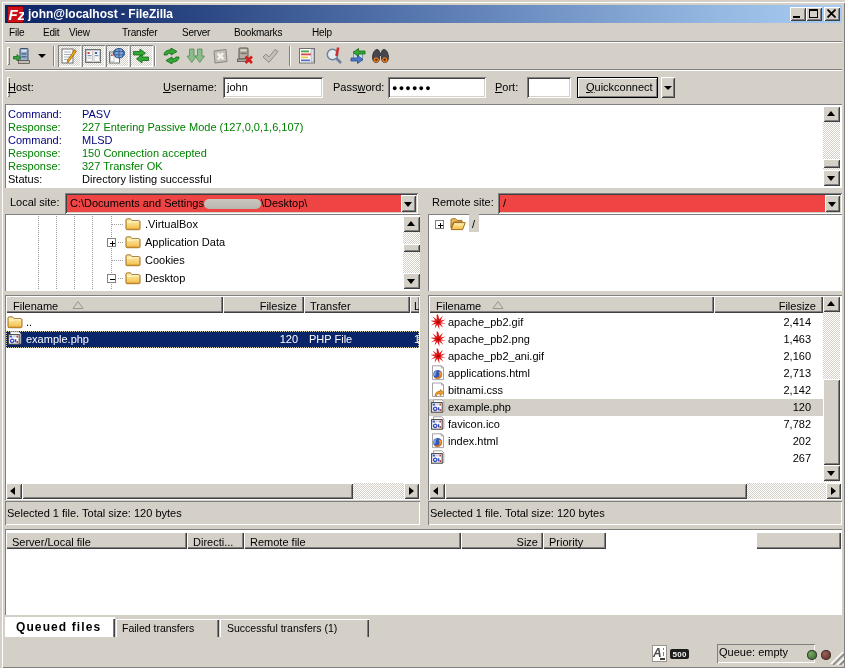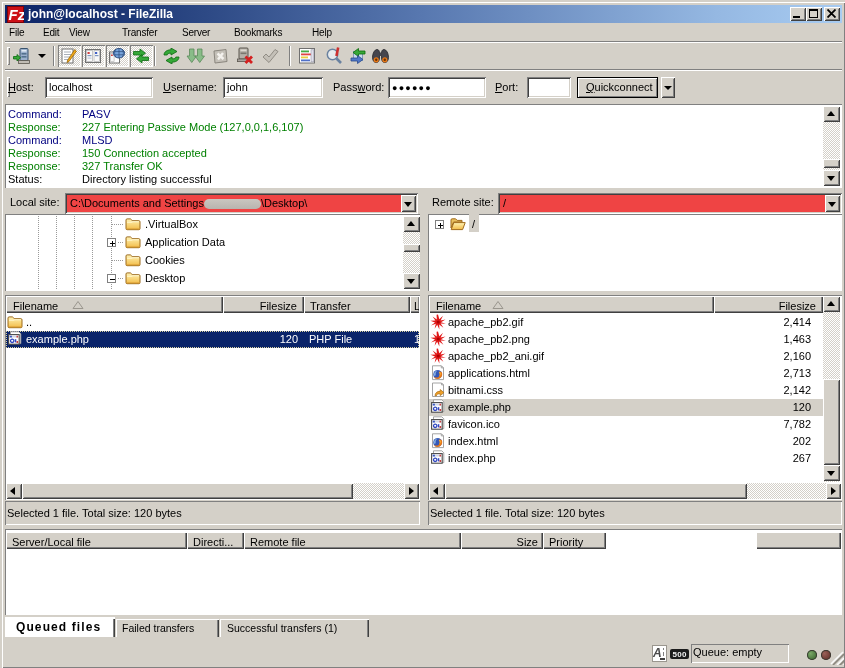--- a/index.html
+++ b/index.html
@@ -227,23 +227,20 @@
     <circle cx="13.8" cy="11.8" r="2.6" fill="#e87818"></circle>
     <circle cx="5.2" cy="11.8" r="1.2" fill="#6a3404"></circle>
     <circle cx="13.8" cy="11.8" r="1.2" fill="#6a3404"></circle>
   </svg>
 </div>
 <div class="abs" style="left:4px;top:68px;width:837px;height:2px;box-shadow: inset 0 1px 0 #808080, inset 0 -1px 0 #ffffff;"></div>
 
 <div id="qc" class="abs" style="left:4px;top:70px;width:837px;height:32px;">
   <div class="abs" style="left:2px;top:6px;width:3px;height:20px;box-shadow:inset 1px 1px 0 #fff, inset -1px -1px 0 #808080;"></div>
   <div class="abs" style="left:3px;top:10px;"><span class="u">H</span>ost:</div>
-  <div class="abs sunken white" style="left:40px;top:6px;width:108px;height:21px;">
-        <div class="abs" style="left:4px;top:4px;">localhost</div>
-      </div>
   <div class="abs" style="left:158px;top:10px;"><span class="u">U</span>sername:</div>
   <div class="abs sunken white" style="left:218px;top:6px;width:100px;height:21px;">
         <div class="abs" style="left:4px;top:4px;">john</div>
       </div>
   <div class="abs" style="left:328px;top:10px;">Pass<span class="u">w</span>ord:</div>
   <div class="abs sunken white" style="left:383px;top:6px;width:98px;height:21px;">
         <div class="abs" style="left:4px;top:6px;font-size:9px;letter-spacing:1.2px;">●●●●●●</div>
       </div>
   <div class="abs" style="left:490px;top:10px;"><span class="u">P</span>ort:</div>
   <div class="abs sunken white" style="left:522px;top:6px;width:44px;height:21px;"></div>
@@ -463,21 +460,20 @@
     <svg class="abs" style="left:1px;top:0px;" width="16" height="16">
           <use href="#htmlfile"></use>
         </svg>
     <div class="cell" style="left:19px;width:200px;">index.html</div>
     <div class="cell" style="left:280px;width:102px;text-align:right;">202</div>
   </div>
   <div class="row" style="left:0;top:154px;width:394px;">
     <svg class="abs" style="left:1px;top:0px;" width="16" height="16">
           <use href="#phpfile"></use>
         </svg>
-    <div class="cell" style="left:19px;width:200px;">index.php</div>
     <div class="cell" style="left:280px;width:102px;text-align:right;">267</div>
   </div>
 
   <div class="abs" style="left:394px;top:0;width:17px;height:186px;">
     <div class="abs checker" style="left:0;top:0;width:17px;height:186px;"></div>
     <div class="abs btn3d" style="left:0;top:0;width:17px;height:16px;">
           <div class="arr-up"></div>
         </div>
     <div class="abs btn3d" style="left:0;top:83px;width:17px;height:86px;"></div>
     <div class="abs btn3d" style="left:0;top:169px;width:17px;height:16px;">
@@ -536,21 +532,21 @@
     <div class="abs" style="left:0px;top:0px;font-size:12px;font-weight:bold;color:#4a4a4a;font-style:italic;">A</div>
     <div class="abs" style="left:10px;top:2px;width:1px;height:2px;background:#808080;"></div>
     <div class="abs" style="left:10px;top:6px;width:1px;height:4px;background:#808080;"></div>
     <div class="abs" style="left:7px;top:12px;width:5px;height:1.5px;background:#404040;"></div>
   </div>
   <div class="abs" style="left:665px;top:8px;width:19px;height:10px;background:#1c1c1c;border-radius:2px;">
     <svg class="abs" width="19" height="10" viewBox="0 0 19 10">
           <text x="9.5" y="8" text-anchor="middle" font-family="Liberation Sans" font-size="8" font-weight="bold" fill="#f0f0f0" textLength="14">500</text>
         </svg>
   </div>
-  <div class="abs sunkenthin" style="left:686px;top:3px;width:98px;height:19px;">
+  <div class="abs sunkenthin" style="left:712px;top:3px;width:98px;height:19px;">
         <div class="abs" style="left:2px;top:2px;">Queue: empty</div>
       </div>
   <div class="abs" style="left:802px;top:9px;width:10px;height:10px;border-radius:50%;background:radial-gradient(circle at 35% 35%, #7aa868, #2e5a24);box-shadow:inset 0 0 0 1px #3a3a32;"></div>
   <div class="abs" style="left:816px;top:9px;width:10px;height:10px;border-radius:50%;background:radial-gradient(circle at 35% 35%, #9a6058, #56241e);box-shadow:inset 0 0 0 1px #3a3a32;"></div>
   <svg class="abs" style="left:825px;top:10px;" width="14" height="14" viewBox="0 0 14 14">
     <g stroke-width="1.6">
           <path d="M13 1 L1 13" stroke="#fafafa"></path>
           <path d="M14 3 L3 14" stroke="#8a867e"></path>
           <path d="M13 6 L6 13" stroke="#fafafa" transform="translate(1,1)"></path>
           <path d="M14 8 L8 14" stroke="#8a867e" transform="translate(1,1)"></path>

